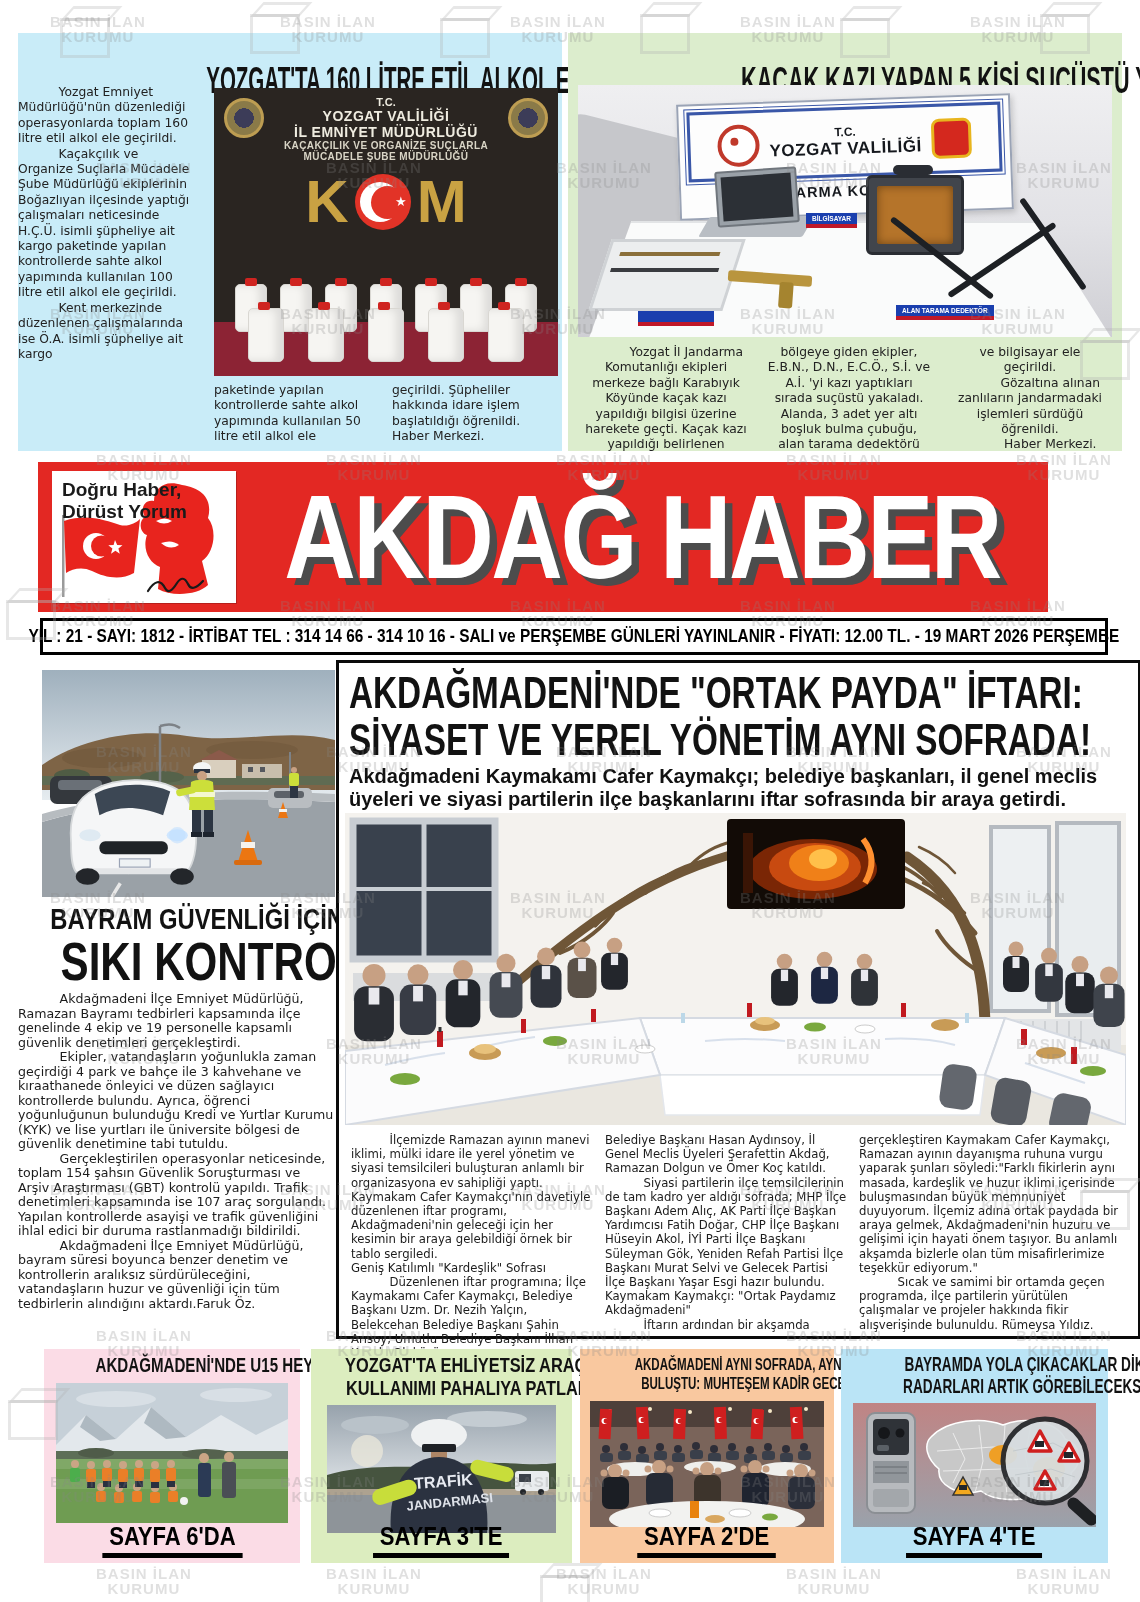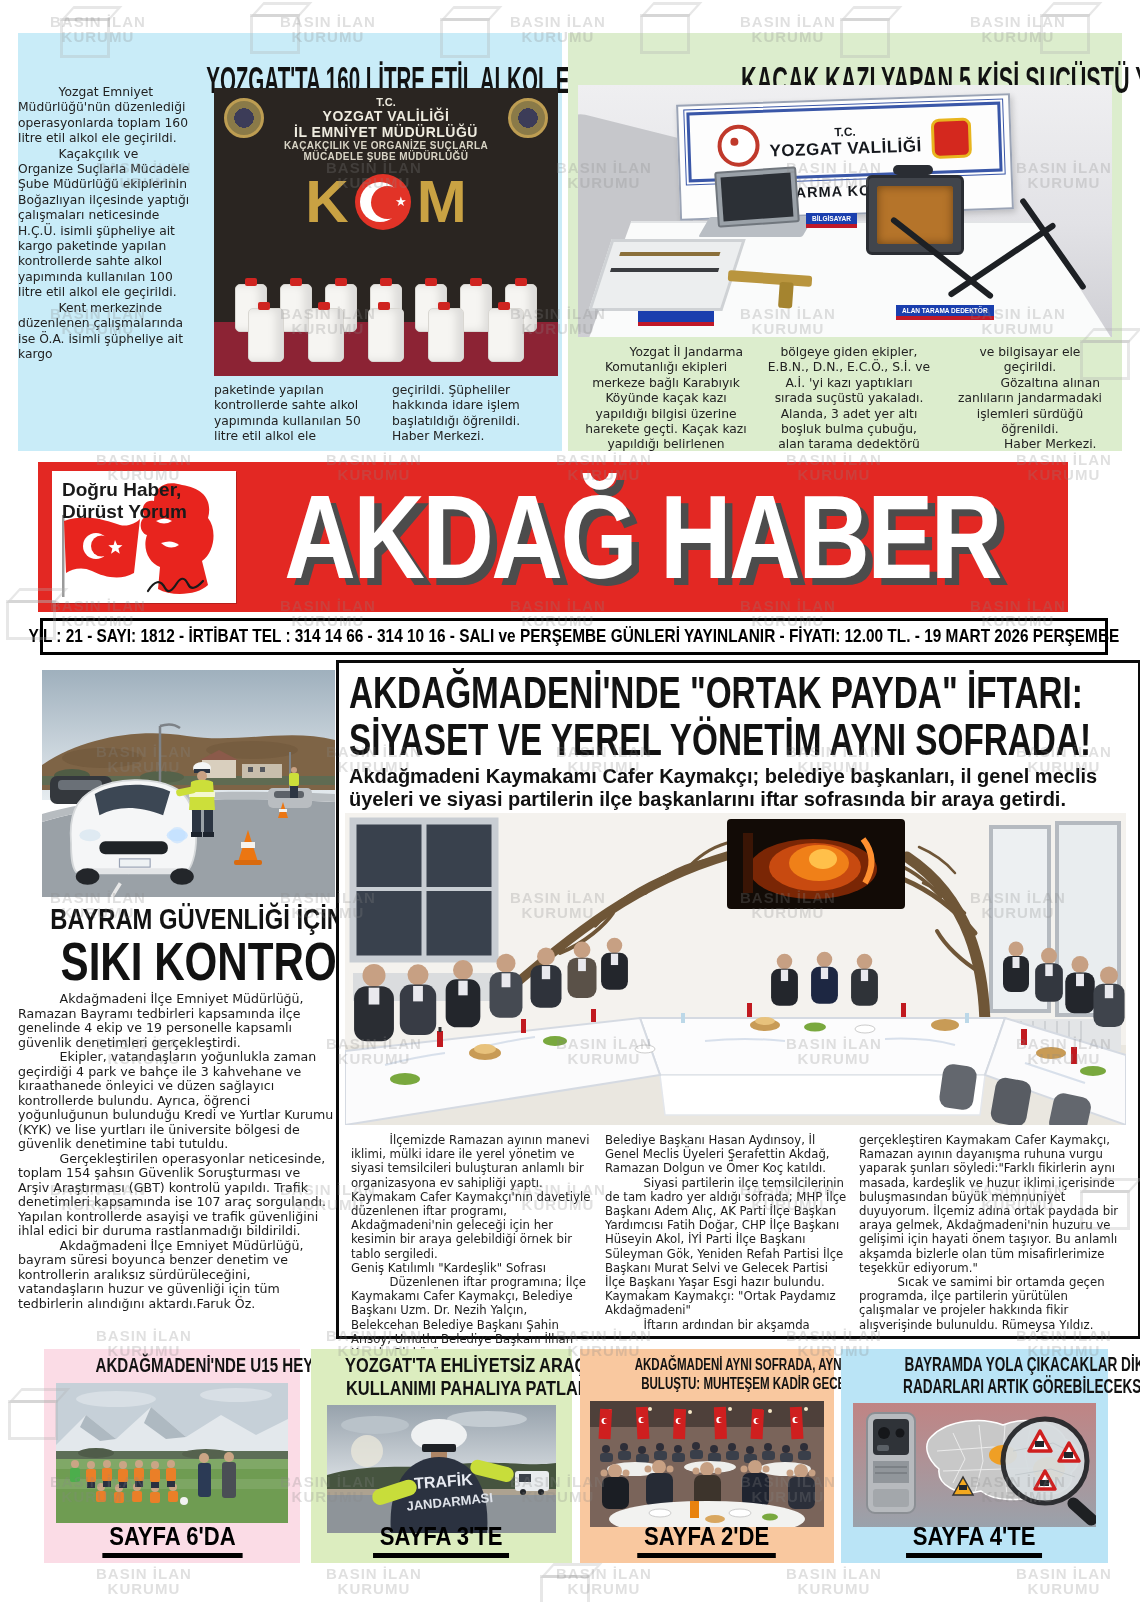--- a/index.html
+++ b/index.html
@@ -95,21 +95,21 @@
   .j-tray{position:absolute;left:22px;top:18px;width:128px;height:66px;border:3px solid #cfd2d5;background:#eceeef;
           transform:skewX(-18deg);}
   .j-tray::before{content:'';position:absolute;left:10px;top:10px;width:100px;height:4px;background:#8a6f3a;}
   .j-tray::after{content:'';position:absolute;left:6px;top:26px;width:108px;height:4px;background:#3a3c40;}
   .j-drill{position:absolute;left:150px;top:52px;width:84px;height:11px;background:#b9953e;border-radius:3px;transform:rotate(4deg);}
   .j-drill::after{content:'';position:absolute;left:52px;top:8px;width:14px;height:26px;background:#a5842f;border-radius:3px;}
   .j-label{position:absolute;background:#1a3fae;color:#fff;font-family:"Liberation Sans",sans-serif;
            font-size:6.5px;font-weight:700;padding:2px 6px;border-bottom:4px solid #c01828;white-space:nowrap;}
   .j-label.blank{width:64px;height:7px;}
   
-  .masthead{position:absolute;left:38px;top:462px;width:1010px;height:150px;background:#e32823;padding-left:20px;}
+  .masthead{position:absolute;left:38px;top:462px;width:1010px;height:150px;background:#e32823;}
   .logo-box{position:absolute;left:14px;top:9px;width:184px;height:132px;background:#fff;box-shadow:1px 1px 0 #b71f1b;}
   .slogan{position:absolute;left:10px;top:8px;font-family:"Liberation Sans",sans-serif;font-weight:900;
           font-size:19px;line-height:22px;color:#1a1a1a;}
   .logo-art{position:absolute;left:0;top:0;width:184px;height:132px;}
   .mh-title{position:absolute;left:198px;top:0;width:812px;height:150px;display:flex;align-items:center;justify-content:center;overflow:visible;}
   .mh-title span{font-family:"Liberation Sans",sans-serif;font-weight:900;font-size:118px;letter-spacing:-3px;
           color:#fff;transform:scaleX(0.84);white-space:nowrap;text-shadow:9px 7px 0 #4c4c4c;}
   .infobar{position:absolute;left:40px;top:618px;width:1062px;height:31px;border:3px solid #000;background:#fff;
            display:flex;align-items:center;justify-content:center;}
   .infobar span{font-family:"Liberation Sans",sans-serif;font-weight:700;font-size:17.5px;white-space:nowrap;

